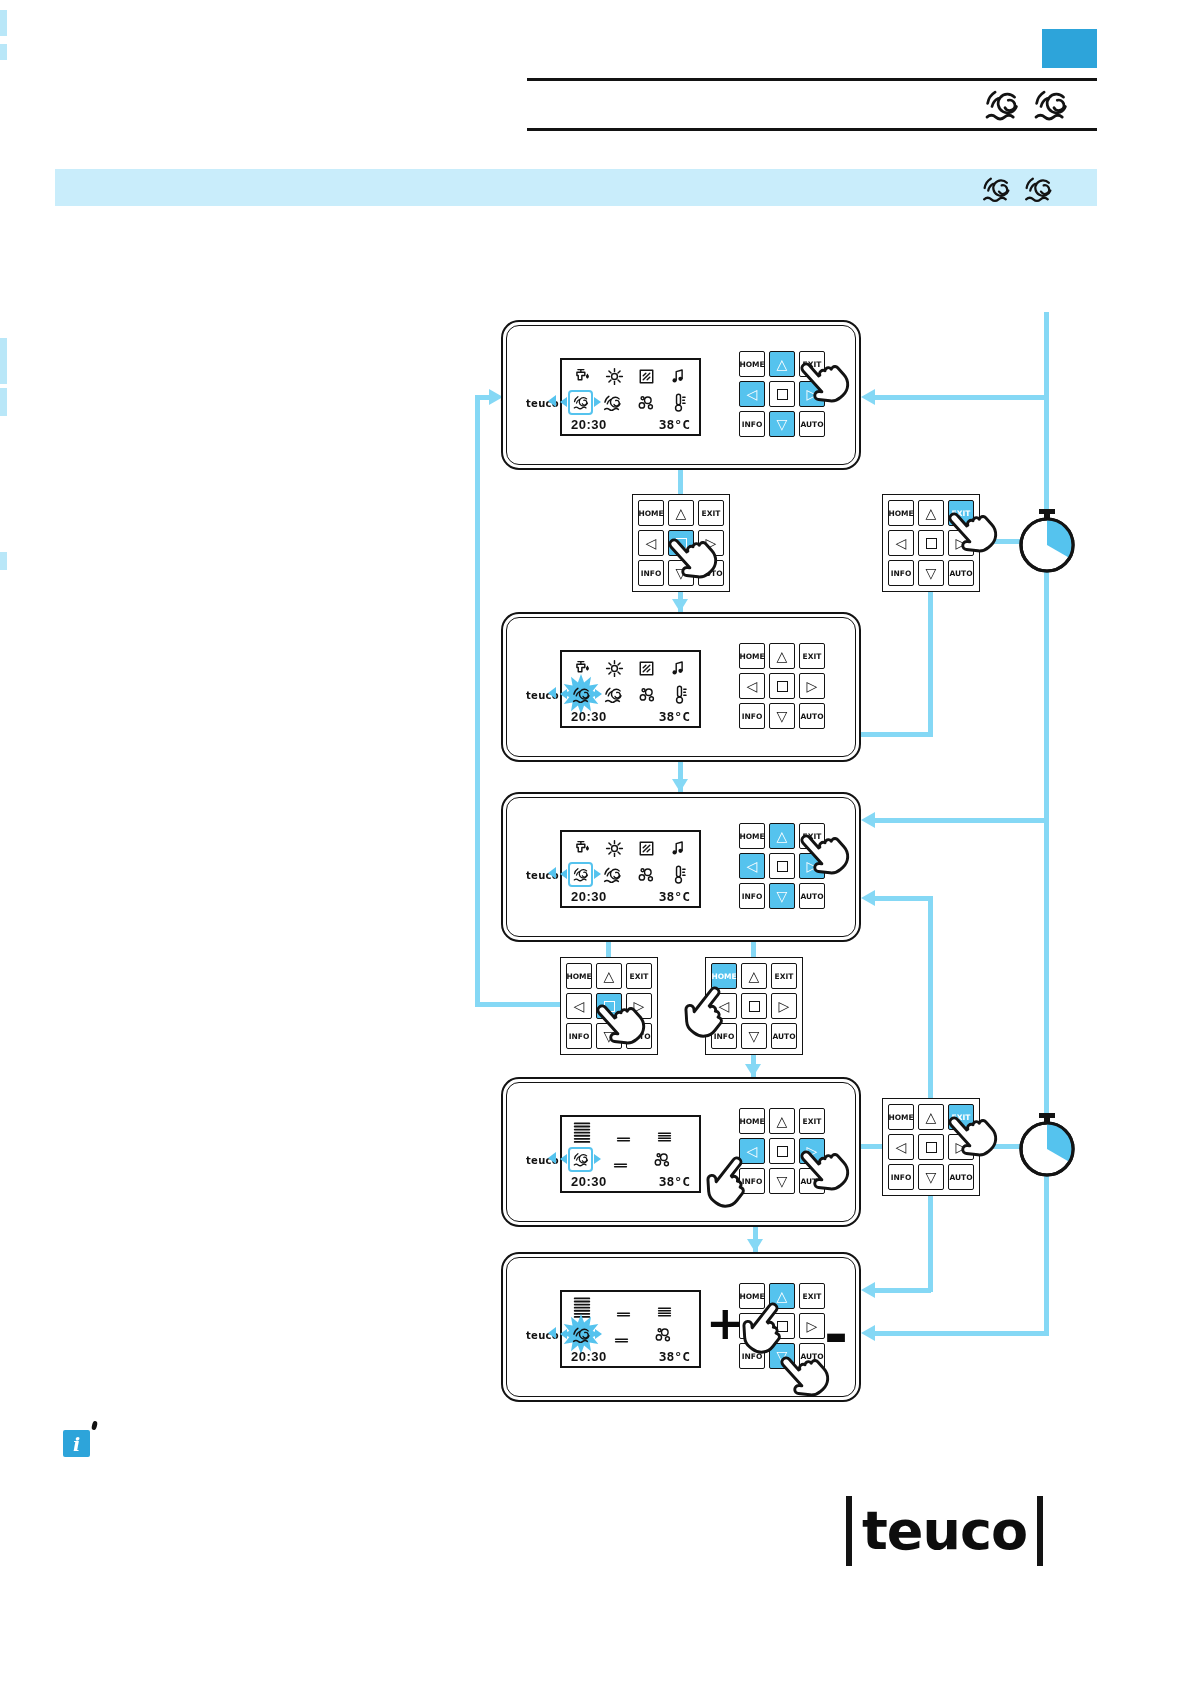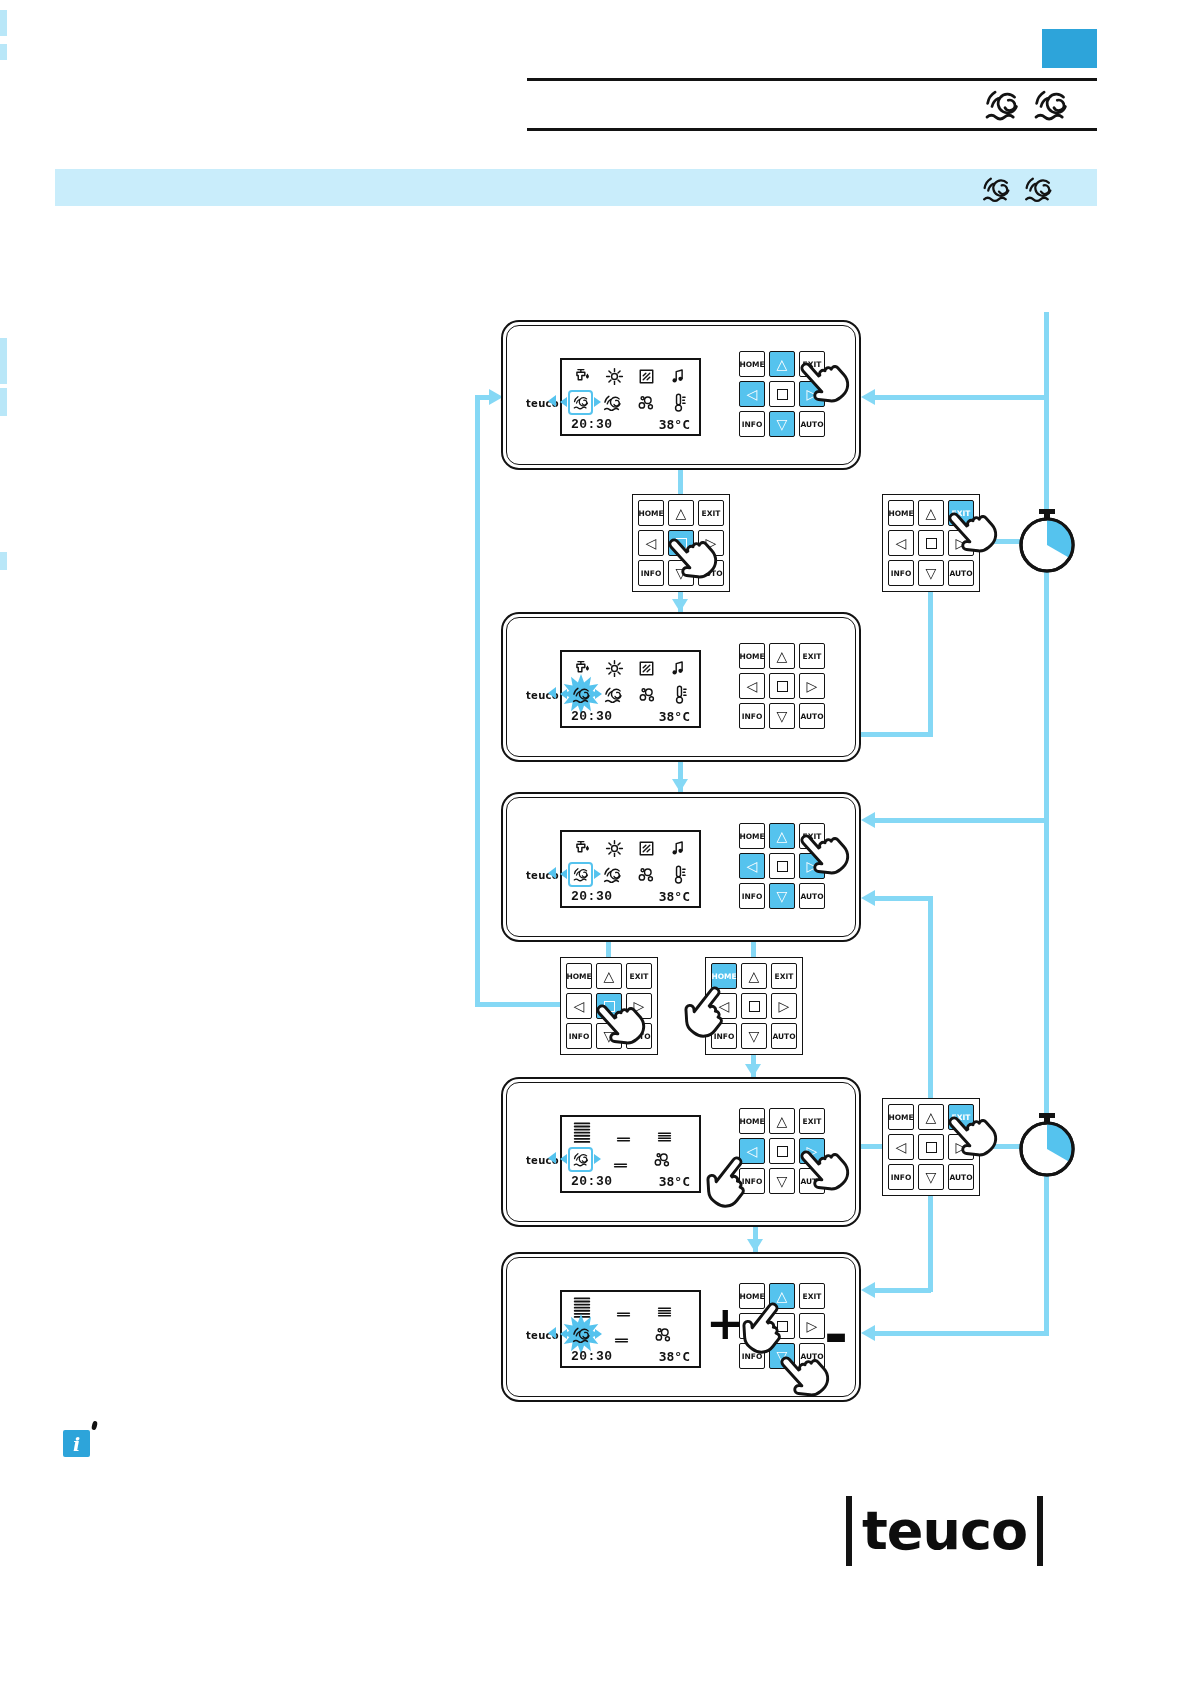--- a/index.html
+++ b/index.html
@@ -19,21 +19,21 @@
 .fa.right{border-top:8.5px solid transparent;border-bottom:8.5px solid transparent;border-left:14px solid var(--flow)}
 .fa.down{border-left:8px solid transparent;border-right:8px solid transparent;border-top:13px solid var(--flow)}
 .panel{position:absolute;width:360px;height:150px;background:#fff;border:2.5px solid #131313;border-radius:18px;z-index:2}
 .panel::after{content:"";position:absolute;inset:3px;border:1.5px solid #131313;border-radius:13px;pointer-events:none}
 .brand{position:absolute;left:23px;top:76px;font-size:10px;font-weight:bold;letter-spacing:.3px}
 .display{position:absolute;left:57px;top:36px;width:141px;height:78px;border:2px solid #131313;background:#fff}
 .disp-row{position:absolute;left:7px;right:7px;display:flex;justify-content:space-between;align-items:center;height:26px}
 .r1{top:3px}.r2{top:29px}
 .disp-row.levels{justify-content:flex-start;gap:15px}
 .islot{width:26px;height:26px;display:flex;align-items:center;justify-content:center;line-height:0}
-.disp-time{position:absolute;left:9px;bottom:2px;font-family:Liberation Mono, monospace;font-size:13px;font-weight:bold;letter-spacing:.5px}
+.disp-time{position:absolute;left:9px;bottom:2px;font-family:Liberation Sans, sans-serif;font-size:13px;font-weight:bold;letter-spacing:.5px}
 .disp-temp{position:absolute;right:9px;bottom:2px;font-family:"DejaVu Sans Mono","Liberation Mono",monospace;font-size:13px;font-weight:bold}
 .sel{display:flex;align-items:center;gap:1px;margin:0 -9px}
 .tri{width:0;height:0;border-top:5px solid transparent;border-bottom:5px solid transparent}
 .tri-left{border-right:7px solid var(--accent)}
 .tri-right{border-left:7px solid var(--accent)}
 .icon-box{width:25px;height:25px;border:2px solid var(--accent);border-radius:4px;display:flex;align-items:center;justify-content:center;line-height:0}
 .icon-burst{width:26px;height:26px;position:relative;display:flex;align-items:center;justify-content:center}
 .icon-burst .burst{position:absolute;left:50%;top:50%;transform:translate(-50%,-50%);line-height:0}
 .icon-burst .ic,.icon-box .ic{position:relative;line-height:0}
 .edge-tri{position:absolute;left:45px;top:73px;width:0;height:0;border-top:6px solid transparent;border-bottom:6px solid transparent;border-right:8px solid var(--accent)}

